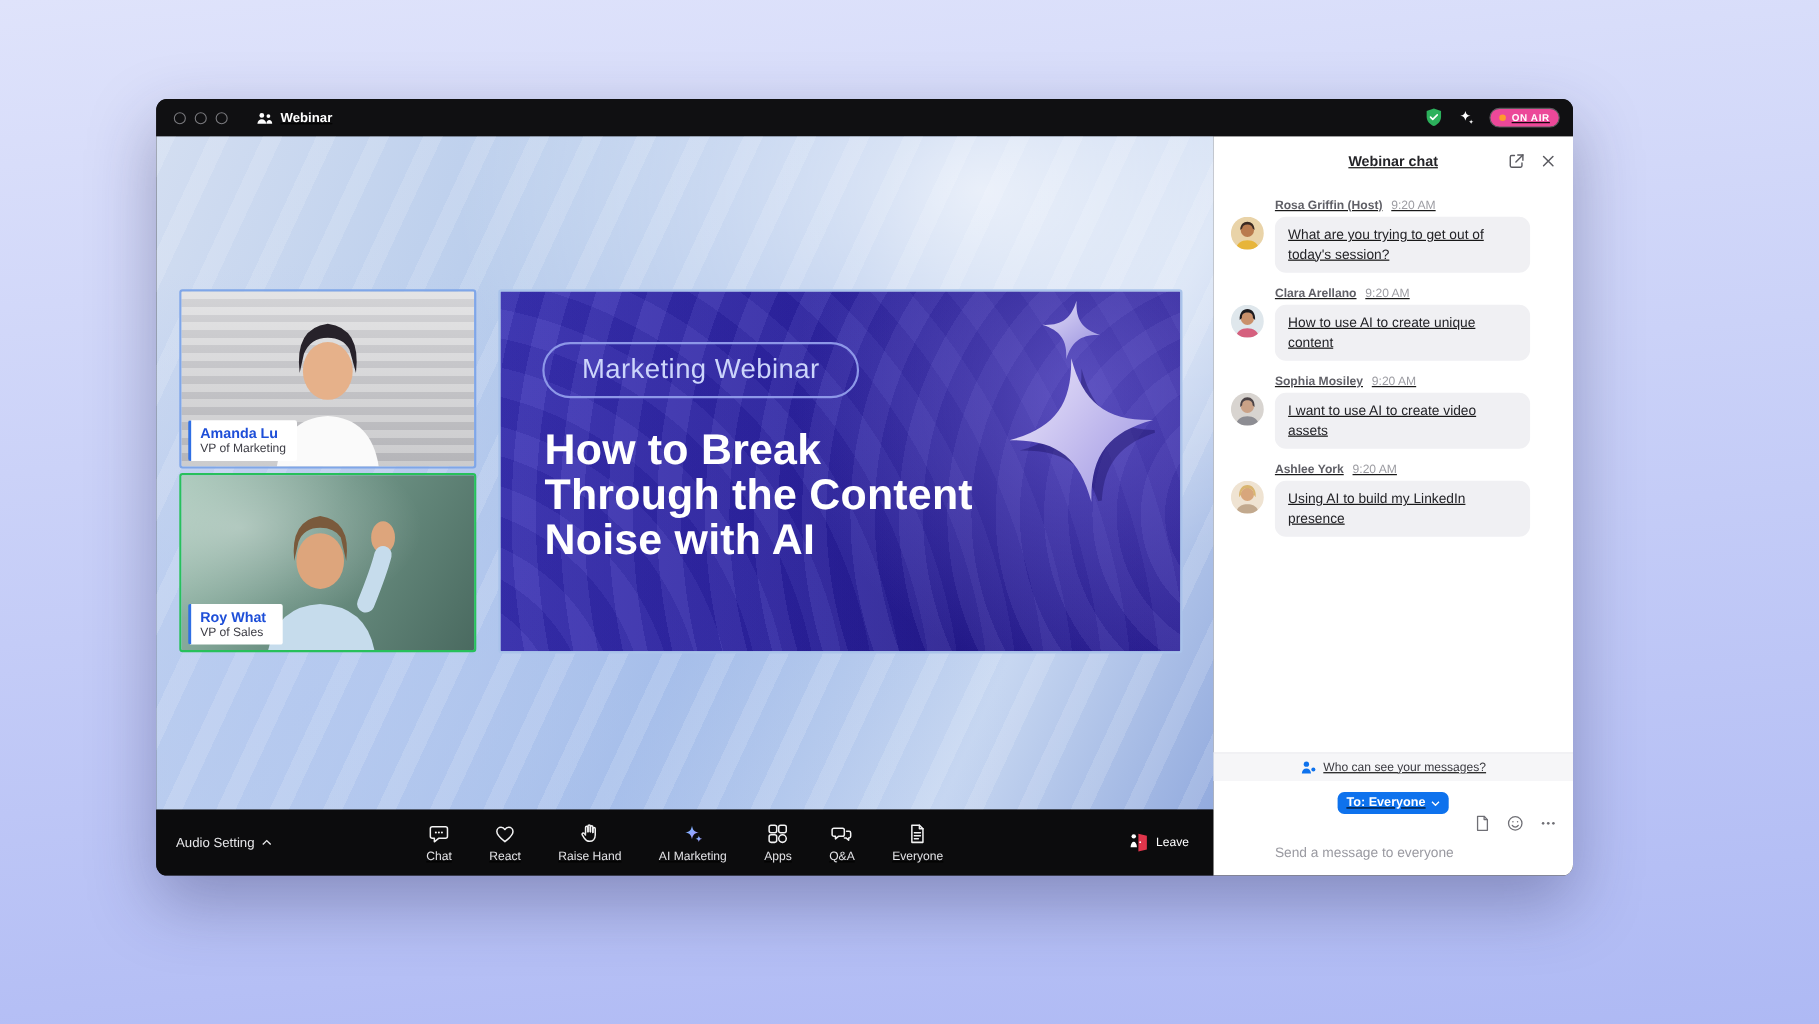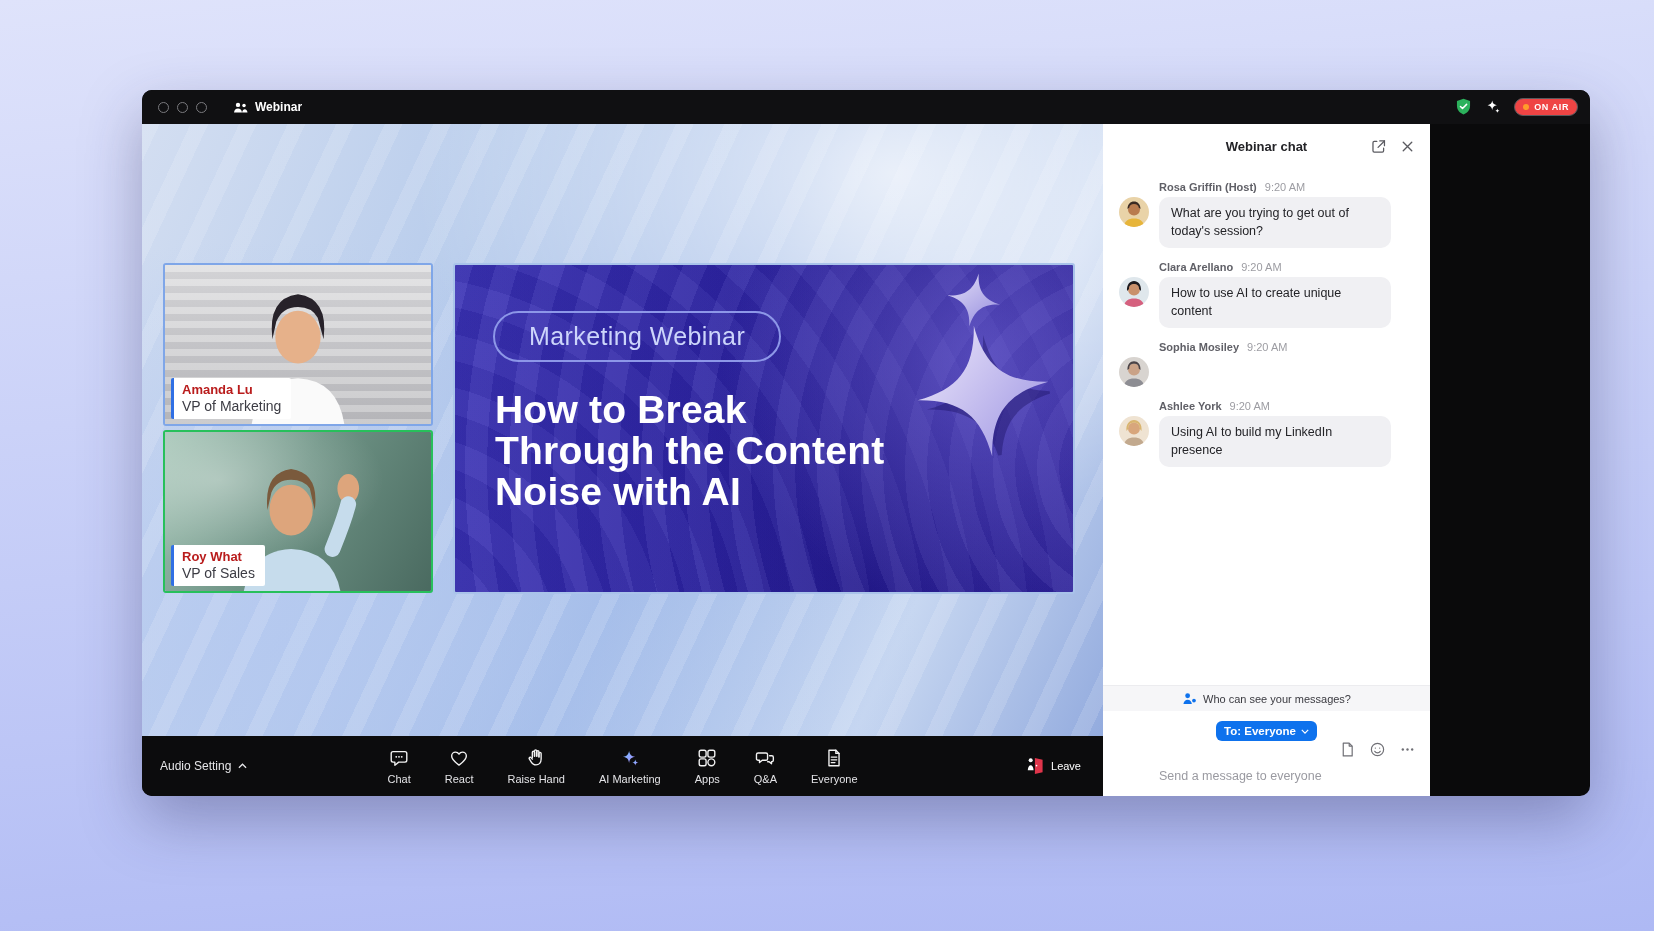--- a/index.html
+++ b/index.html
@@ -3,31 +3,32 @@
 <meta charset="utf-8">
 <style>
   * { box-sizing: border-box; margin: 0; padding: 0; }
   html,body { width:1654px; height:931px; overflow:hidden; }
   body {
     font-family: "Liberation Sans", sans-serif;
     background: linear-gradient(175deg, #dfe3fb 0%, #cbd2f8 40%, #aeb9f4 100%);
     position: relative;
   }
   .window {
-    position:absolute; left:142px; top:90px; width:1448px; height:706px;
+    position:absolute; left:142px; top:90px; width:1288px; height:706px;
     border-radius:10px; overflow:hidden; background:#0a0a0b;
     box-shadow: 0 24px 60px rgba(40,40,90,.35);
+    text-decoration: underline;
   }
   
   .titlebar { height:34px; background:#101012; display:flex; align-items:center; padding:0 12px; }
   .traffic { display:flex; gap:8px; margin-left:4px; }
   .tl { width:11px; height:11px; border-radius:50%; border:1.5px solid #7a7a7e; }
   .tb-title { display:flex; align-items:center; gap:7px; margin-left:26px; color:#fff; font-size:12px; font-weight:700; }
   .tb-right { margin-left:auto; display:flex; align-items:center; gap:13px; }
-  .onair { display:flex; align-items:center; gap:5px; border:1px solid #5a5a5e; background:#ef4444;
+  .onair { display:flex; align-items:center; gap:5px; border:1px solid #5a5a5e; background:#ec4899;
            color:#fff; font-size:9px; font-weight:700; letter-spacing:.6px; padding:3px 8px; border-radius:10px; }
   .onair-dot { width:6px; height:6px; border-radius:50%; background:#ff9b2b; }
 
   
   .wbody { display:flex; height:672px; }
   .stagecol { width:961px; display:flex; flex-direction:column; }
   .stage {
     position:relative; flex:1; overflow:hidden;
     background:
       repeating-linear-gradient(115deg, rgba(255,255,255,.14) 0 16px, rgba(255,255,255,0) 16px 44px),
@@ -48,22 +49,22 @@
   }
   .vbg-roy {
     position:absolute; inset:0;
     background:
       radial-gradient(ellipse at 20% 30%, rgba(255,255,255,.35), rgba(255,255,255,0) 55%),
       linear-gradient(120deg, #a3c4b5 0%, #6f9486 45%, #4a6a60 100%);
   }
   .sil { position:absolute; inset:0; width:100%; height:100%; }
   .nametag { position:absolute; left:6px; bottom:5px; background:#fff; border-left:3px solid #2f6fe4;
              padding:4px 10px 5px 8px; border-radius:2px; min-width:86px; }
-  .nt-name { font-size:13px; font-weight:700; color:#b91c1c; white-space:nowrap; }
-  .nt-role { font-size:14px; color:#3c3c44; margin-top:1px; white-space:nowrap; }
+  .nt-name { font-size:13px; font-weight:700; color:#1d4ed8; white-space:nowrap; }
+  .nt-role { font-size:11px; color:#3c3c44; margin-top:1px; white-space:nowrap; }
 
   
   .slide {
     position:absolute; left:311px; top:139px; width:622px; height:331px;
     border:2px solid #a9c3ea; border-radius:3px; overflow:hidden;
     background:
       radial-gradient(circle at 85% 28%, rgba(125,112,225,.55), rgba(125,112,225,0) 45%),
       repeating-radial-gradient(circle at 112% 62%, rgba(255,255,255,.05) 0 22px, rgba(10,5,70,.06) 22px 44px),
       repeating-radial-gradient(circle at -12% 122%, rgba(255,255,255,.04) 0 26px, rgba(20,10,80,.06) 26px 52px),
       linear-gradient(100deg, #3b33b5 0%, #2e25a4 40%, #241a8f 70%, #2c2098 100%);
@@ -361,20 +362,21 @@
           </div>
           <div class="msg-row">
             <div class="avatar">
               <svg viewBox="0 0 30 30">
                   <rect width="30" height="30" fill="#d8d4d0"></rect>
                   <circle cx="15" cy="12.5" r="6" fill="#caa287"></circle>
                   <path d="M8.5 13c-.4-5.8 2.8-8.8 6.5-8.8s6.9 3 6.5 8.8l-1.8-1.6c.2-3.2-1.9-4.6-4.7-4.6s-4.9 1.4-4.7 4.6z" fill="#4b4346"></path>
                   <path d="M4.5 30c.8-6 5-8.5 10.5-8.5S24.7 24 25.5 30z" fill="#8d8d93"></path>
                 </svg>
             </div>
+            <div class="bubble">I want to use AI to create video assets</div>
           </div>
         </div>
 
         <div class="msg">
           <div class="msg-head">
             <span class="msg-author">Ashlee York</span>
             <span class="msg-time">9:20 AM</span>
           </div>
           <div class="msg-row">
             <div class="avatar">

